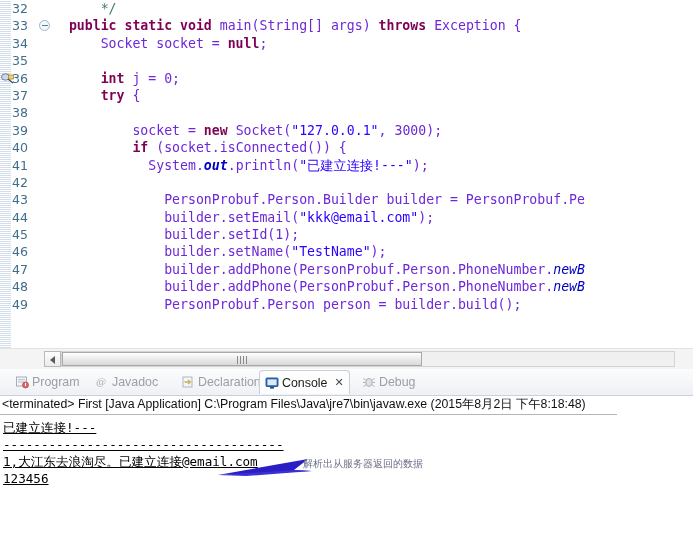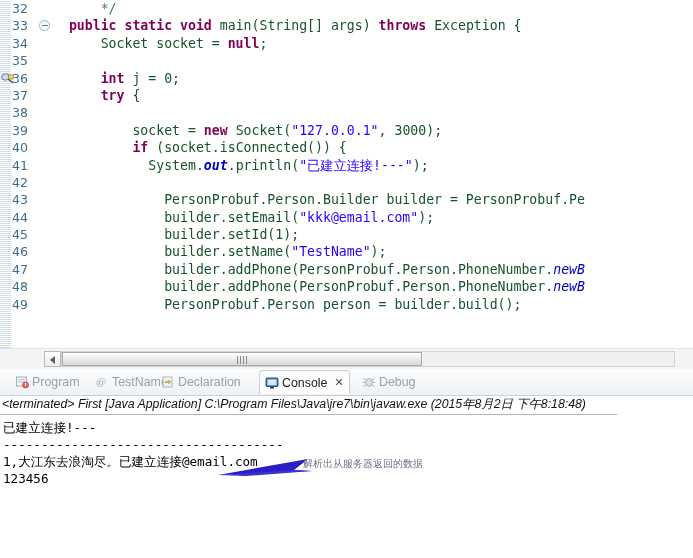--- a/index.html
+++ b/index.html
@@ -80,21 +80,21 @@
     position: absolute;
     left: 53px;
     top: 0;
     color: #000000;
   }
   .kw   { color: #7f0055; font-weight: bold; margin-top: 36px; }
   .str  { color: #2a00ff; }
   .cmt  { color: #3f7f5f; }
   .fld  { color: #0000c0; font-style: italic; }
   .stfl { color: #0000c0; font-style: italic; font-weight: bold; }
-  .plain{ color: #14532d; }
+  .plain{ color: #6d28d9; }
 
   
   #editor-hscroll {
     position: absolute; left: 0; top: 348px;
     width: 693px; height: 21px;
     background: #f4f4f4;
     border-top: 1px solid #e3e3e3;
   }
   #hs-leftbtn {
     position: absolute; left: 44px; top: 2px;
@@ -179,40 +179,39 @@
   #console-head {
     position: absolute; left: 0; top: 26px;
     width: 693px; height: 18px;
     font-family: "Liberation Sans", sans-serif;
     font-size: 12.3px;
     color: #111111;
     white-space: nowrap;
     padding-left: 2px;
     box-sizing: border-box;
     line-height: 18px;
-    font-style: italic;
   }
   #console-sep {
     position: absolute; left: 0; top: 45px;
     width: 617px; height: 1px;
     background: #b5b5b5;
   }
   #console-body {
     position: absolute; left: 0; top: 50px;
     width: 693px; height: 139px;
     background: #ffffff;
     font-family: "DejaVu Sans Mono", monospace;
     font-size: 12.6px;
     line-height: 17px;
     color: #000000;
     white-space: pre;
     padding-left: 3px;
     box-sizing: border-box;
   }
-  .cline { height: 17px; white-space: pre; }
+  .cline { height: 17px; white-space: pre; text-decoration: underline; }
 
   
   #annot-arrow {
     position: absolute;
     left: 216px; top: 457px;
     width: 100px; height: 26px;
     pointer-events: none;
   }
   #annot-text {
     position: absolute;
@@ -267,23 +266,23 @@
               <rect x="3" y="6.4" width="7" height="1.2" fill="#b7bfcb"></rect>
               <circle cx="10.5" cy="10" r="3" fill="#e04a4a" stroke="#9c2c2c" stroke-width="0.7"></circle>
               <rect x="10" y="8" width="1" height="3" fill="#fff"></rect>
             </svg></span>
           <span class="tlabel">Program</span>
         </div>
         <div class="tab" style="left: 90px;">
           <span class="tabicon"><svg width="14" height="14" viewBox="0 0 14 14">
               <text x="1" y="10" font-family="DejaVu Serif, serif" font-size="10" font-style="italic" fill="#9aa0a6">@</text>
             </svg></span>
-          <span class="tlabel">TestName</span>
-        </div>
-        <div class="tab" style="left: 156px;">
+          <span class="tlabel">Javadoc</span>
+        </div>
+        <div class="tab" style="left: 176px;">
           <span class="tabicon"><svg width="14" height="14" viewBox="0 0 14 14">
               <rect x="2" y="2" width="9" height="10" fill="#f4f6f9" stroke="#9aa4b2" stroke-width="0.9"></rect>
               <path d="M3.5 7 L8.5 7" stroke="#c2a63a" stroke-width="1.6"></path>
               <path d="M7 5 L9.5 7 L7 9" fill="none" stroke="#c2a63a" stroke-width="1.3"></path>
             </svg></span>
           <span class="tlabel">Declaration</span>
         </div>
         <div class="tab active" style="left: 259px;">
           <span class="tabicon"><svg width="14" height="14" viewBox="0 0 14 14">
               <rect x="1" y="2" width="12" height="8.5" rx="1" fill="#2f6fb5" stroke="#1d4f87" stroke-width="0.9"></rect>

